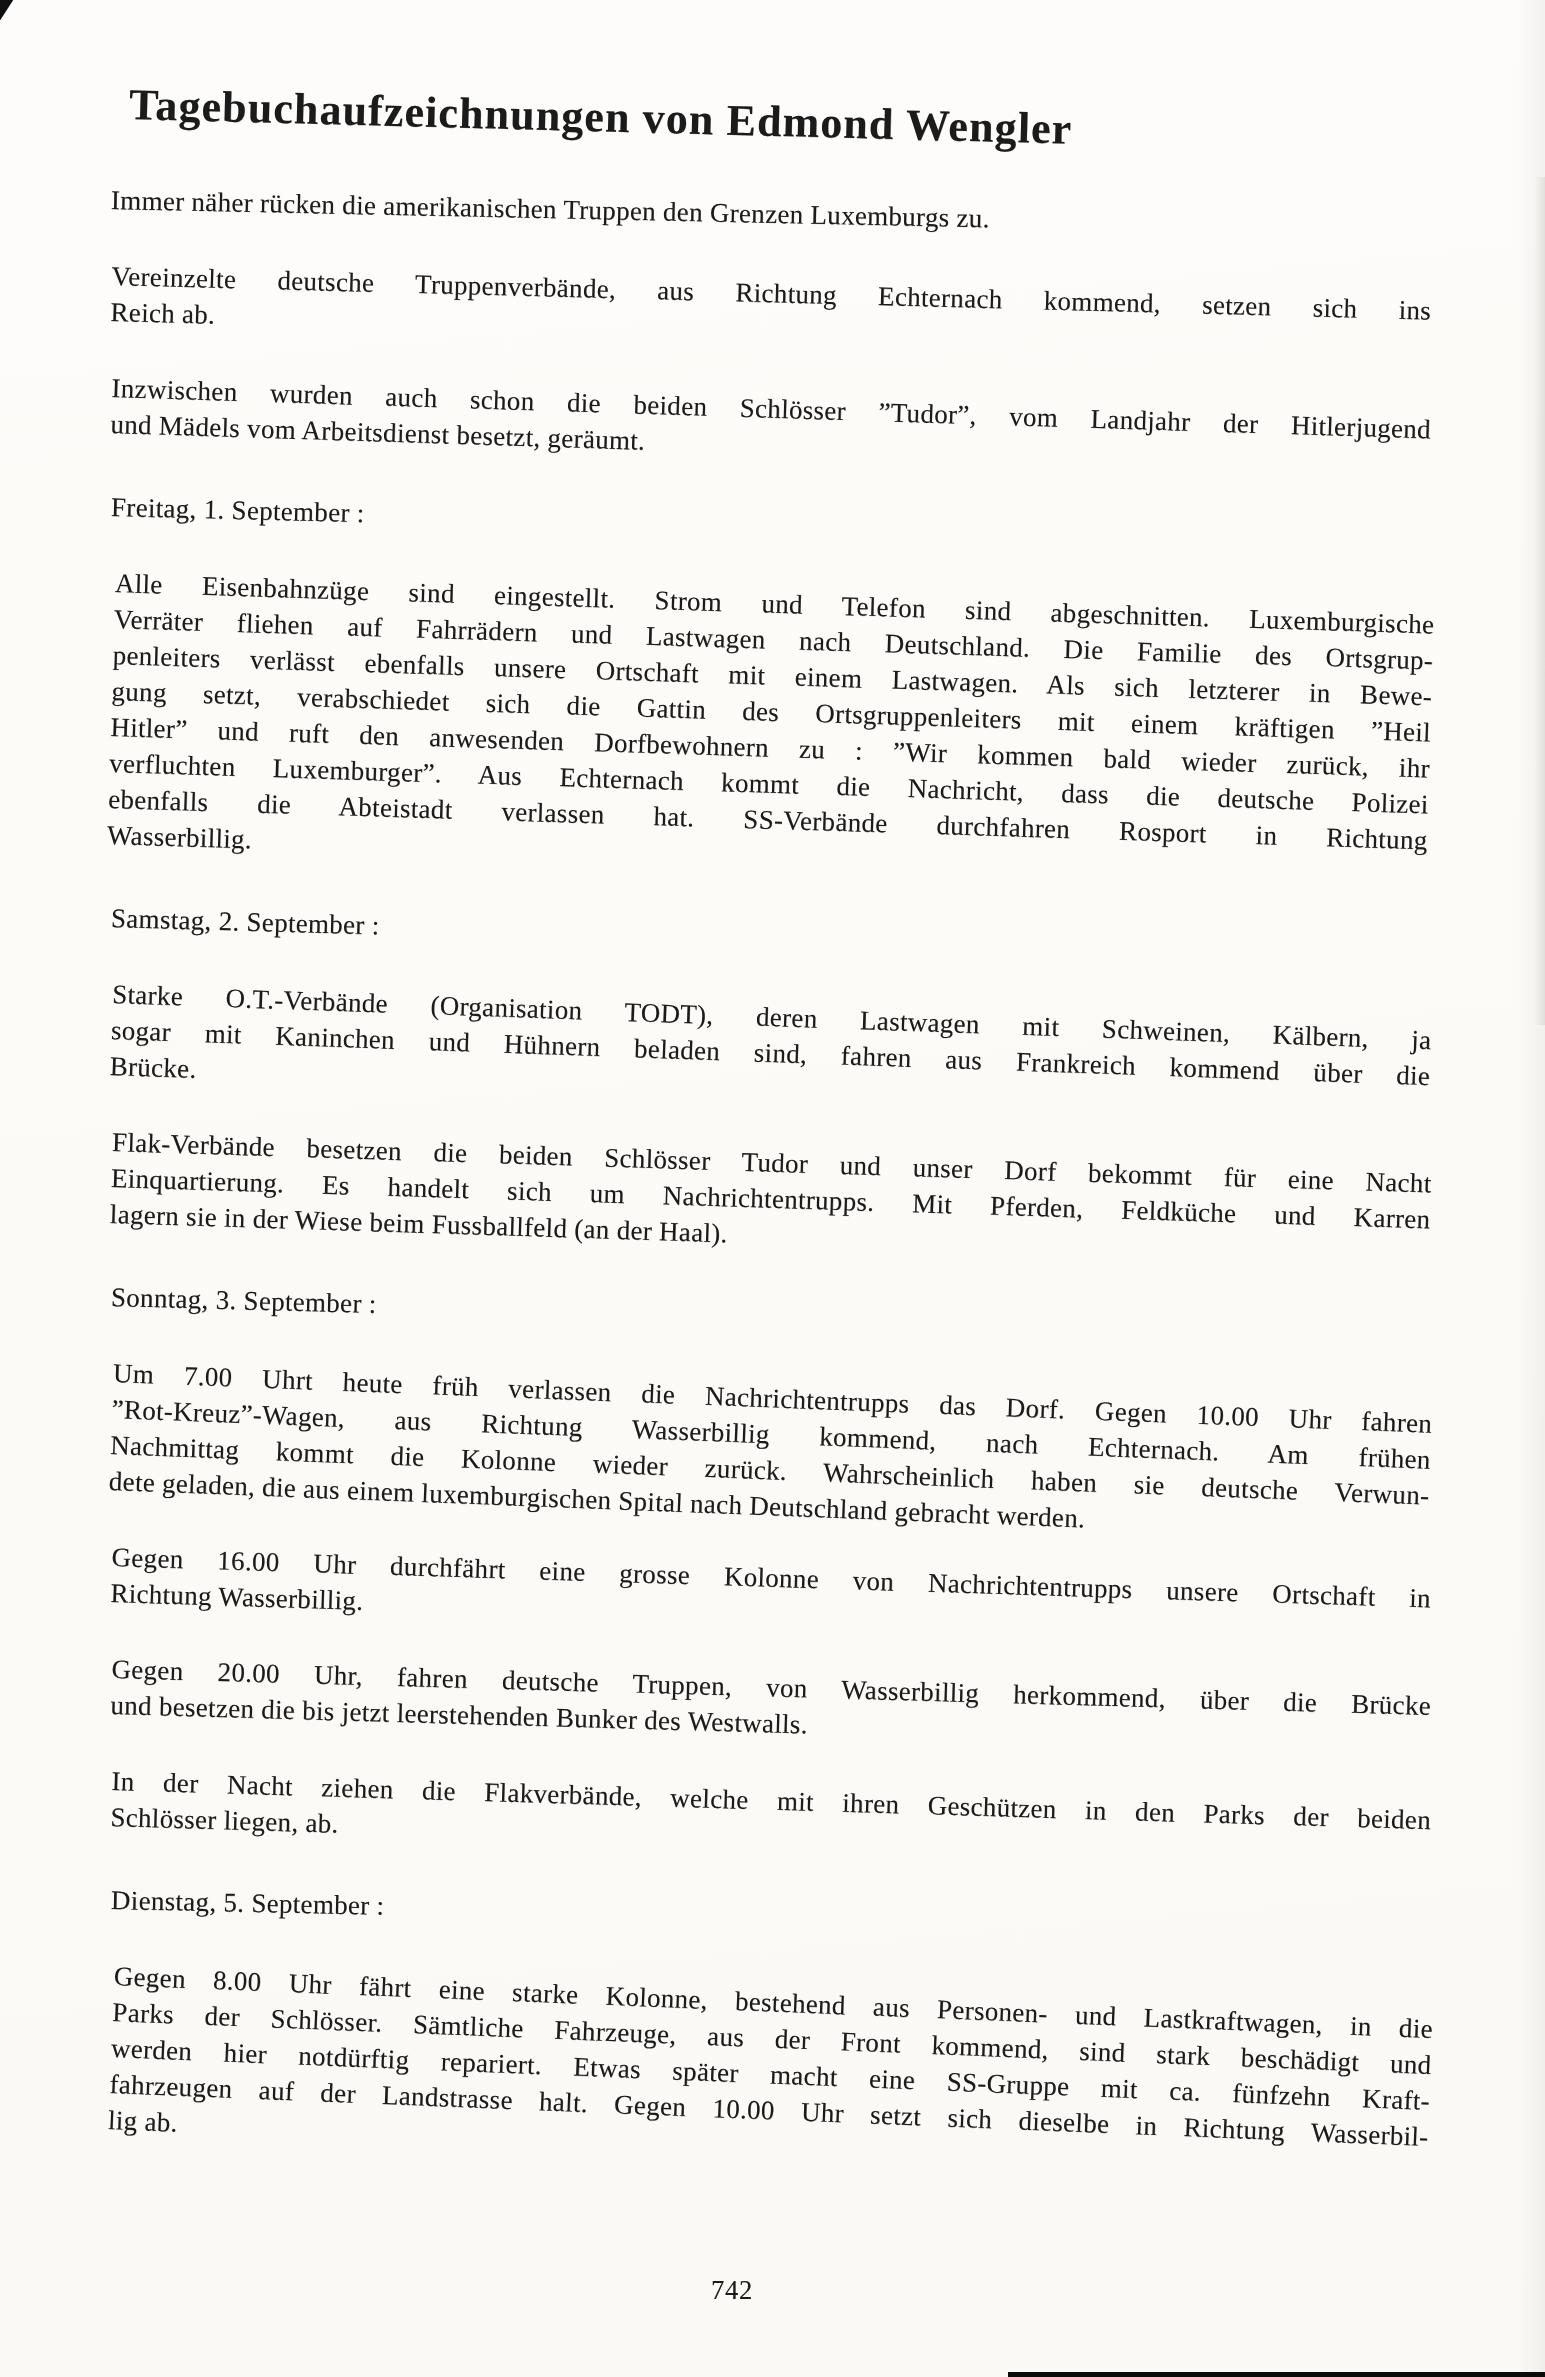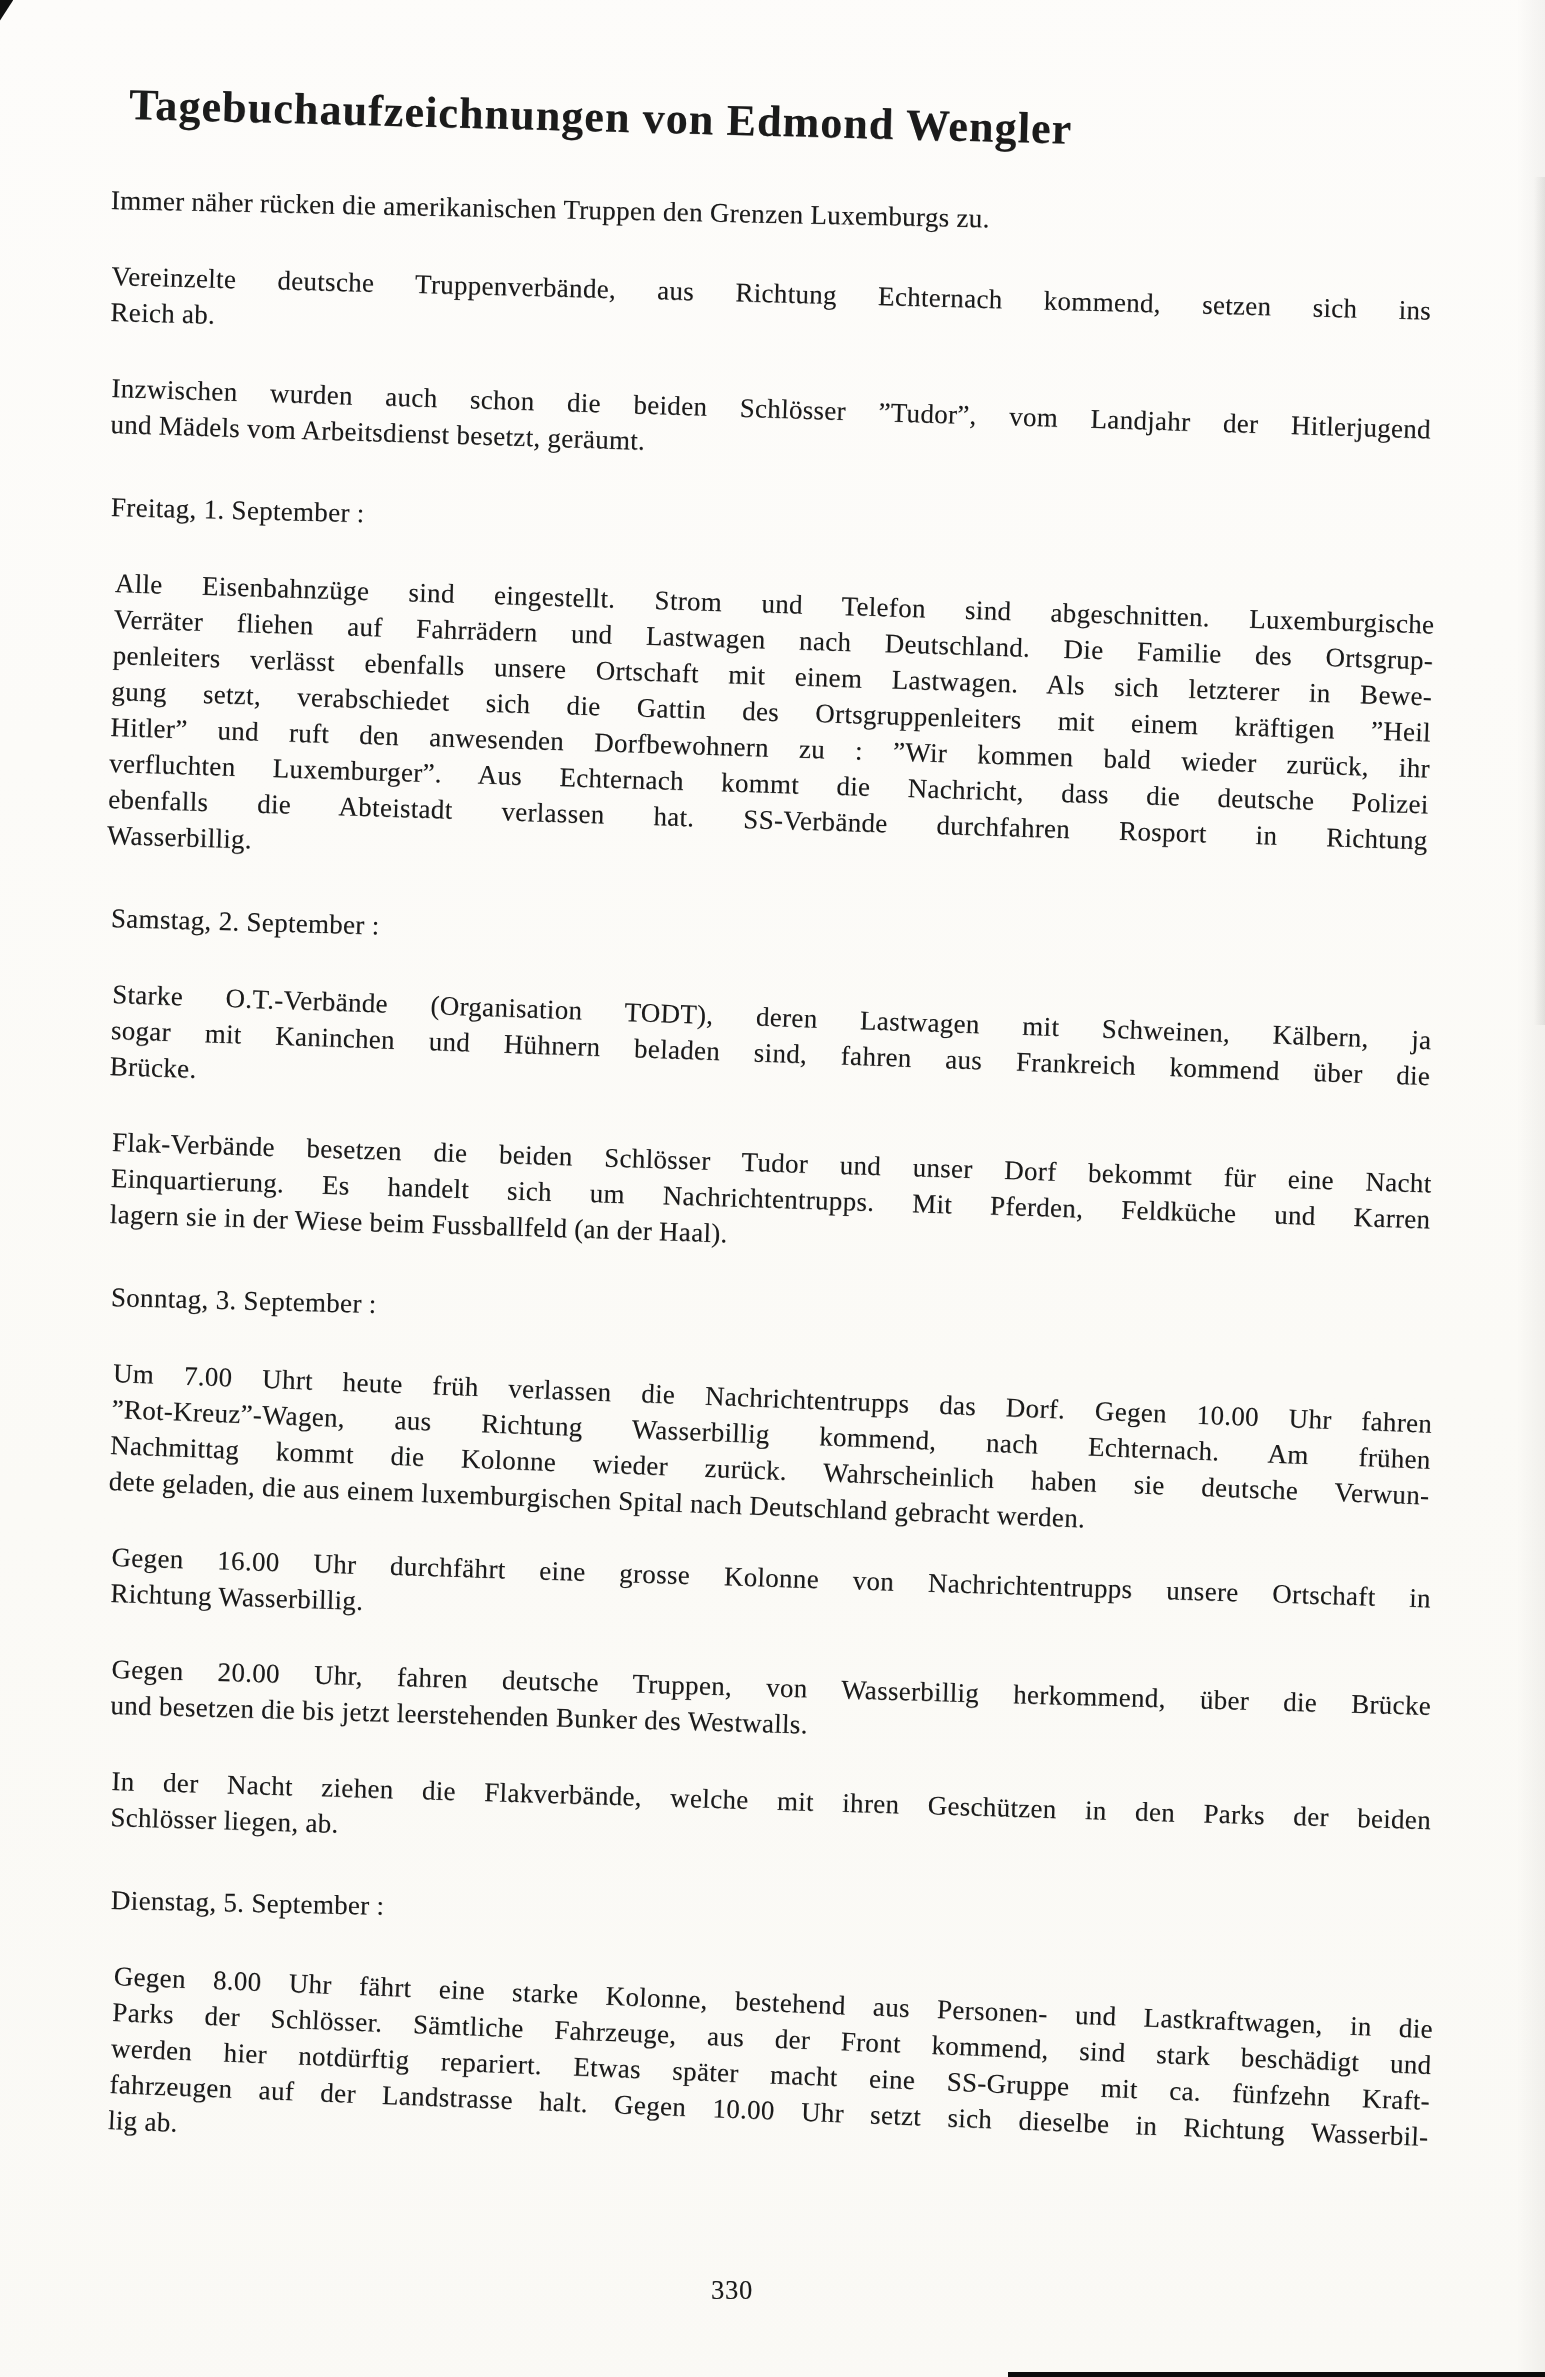--- a/index.html
+++ b/index.html
@@ -156,16 +156,16 @@
     <div class="block h t12">Dienstag, 5. September :</div>
     <div class="block p t23">
         <div class="line j">Gegen 8.00 Uhr fährt eine starke Kolonne, bestehend aus Personen- und Lastkraftwagen, in die</div>
         <div class="line j">Parks der Schlösser. Sämtliche Fahrzeuge, aus der Front kommend, sind stark beschädigt und</div>
         <div class="line j">werden hier notdürftig repariert. Etwas später macht eine SS-Gruppe mit ca. fünfzehn Kraft-</div>
         <div class="line j">fahrzeugen auf der Landstrasse halt. Gegen 10.00 Uhr setzt sich dieselbe in Richtung Wasserbil-</div>
         <div class="line">lig ab.</div>
       </div>
   </div>
 
-  <div class="pageno">330</div>
+  <div class="pageno">742</div>
   <div class="bottom-bar-artifact"></div>
 </div>
 
 
 </body></html>

